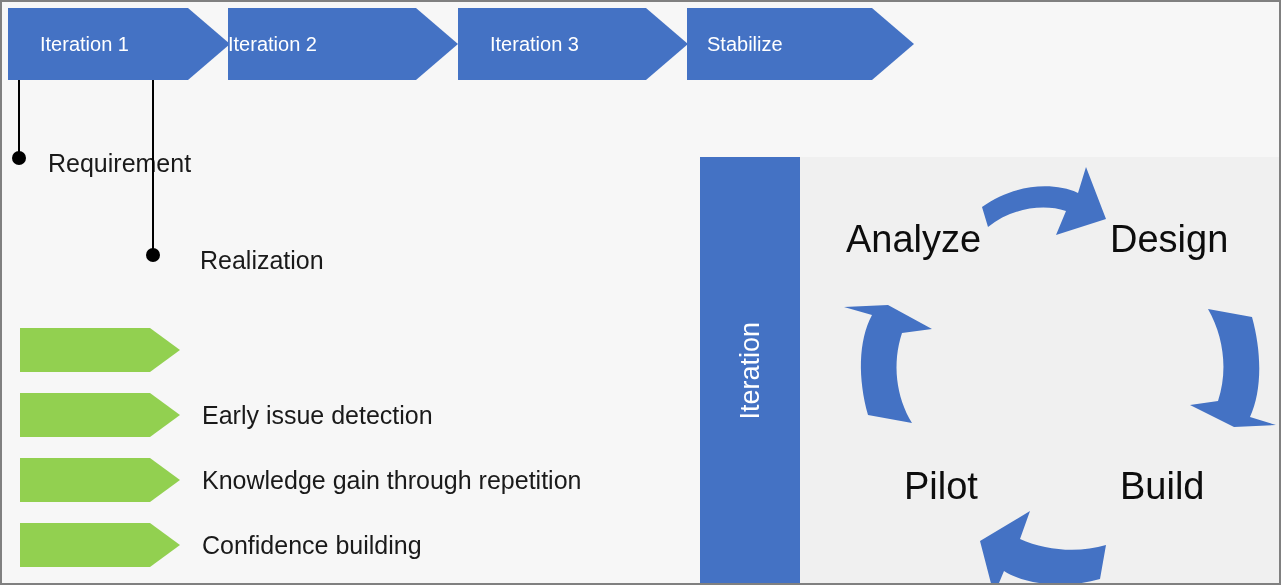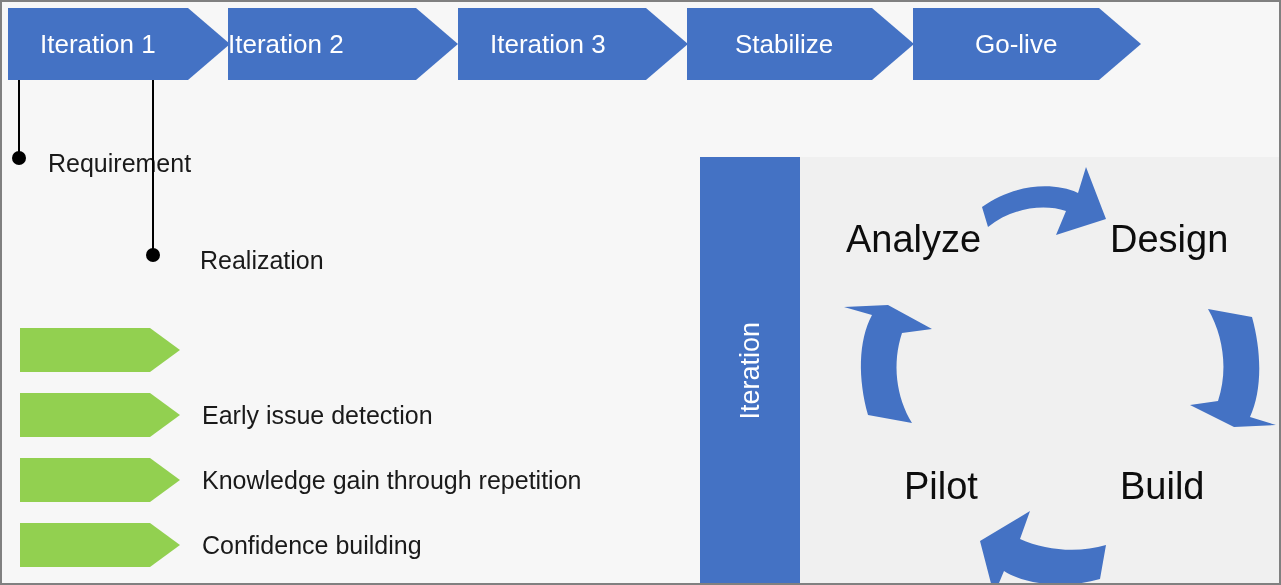--- a/index.html
+++ b/index.html
@@ -34,21 +34,21 @@
     height: 78px;
   }
   .phase-chevron {
     position: absolute;
     top: 6px;
     height: 72px;
     background: #4472c4;
     display: flex;
     align-items: center;
     color: #ffffff;
-    font-size: 26px;
+    font-size: 20px;
     line-height: 1;
     white-space: nowrap;
     box-sizing: border-box;
   }
   .phase-chevron.first {
     -webkit-clip-path: polygon(0 0, calc(100% - 42px) 0, 100% 50%, calc(100% - 42px) 100%, 0 100%);
     clip-path: polygon(0 0, calc(100% - 42px) 0, 100% 50%, calc(100% - 42px) 100%, 0 100%);
   }
   .phase-chevron.notched {
     -webkit-clip-path: polygon(0 0, calc(100% - 42px) 0, 100% 50%, calc(100% - 42px) 100%, 0 100%);
@@ -154,27 +154,24 @@
     </div>
 
     <div class="phase-chevron notched" style="left:226px; width:230px; ">
       <span class="phase-label">Iteration 2</span>
     </div>
 
     <div class="phase-chevron notched" style="left:456px; width:230px; padding-left:32px;">
       <span class="phase-label">Iteration 3</span>
     </div>
 
-    <div class="phase-chevron notched" style="left:685px; width:227px; padding-left:48px;">
+    <div class="phase-chevron notched" style="left:685px; width:227px; padding-left:20px;">
       <span class="phase-label">Stabilize</span>
     </div>
 
-    <div class="phase-chevron notched" style="left:911px; width:228px; padding-left:62px;">
-      <span class="phase-label">Go-live</span>
-    </div>
   </div>
 
   <div class="leader-line" style="left:16px; top:78px; height:78px;"></div>
   <div class="leader-dot" style="left:10px; top:149px;"></div>
   <div class="callout-label" style="left:46px; top:149px;">Requirement</div>
 
   <div class="leader-line" style="left:150px; top:78px; height:175px;"></div>
   <div class="leader-dot" style="left:144px; top:246px;"></div>
   <div class="callout-label" style="left:198px; top:246px;">Realization</div>
 

